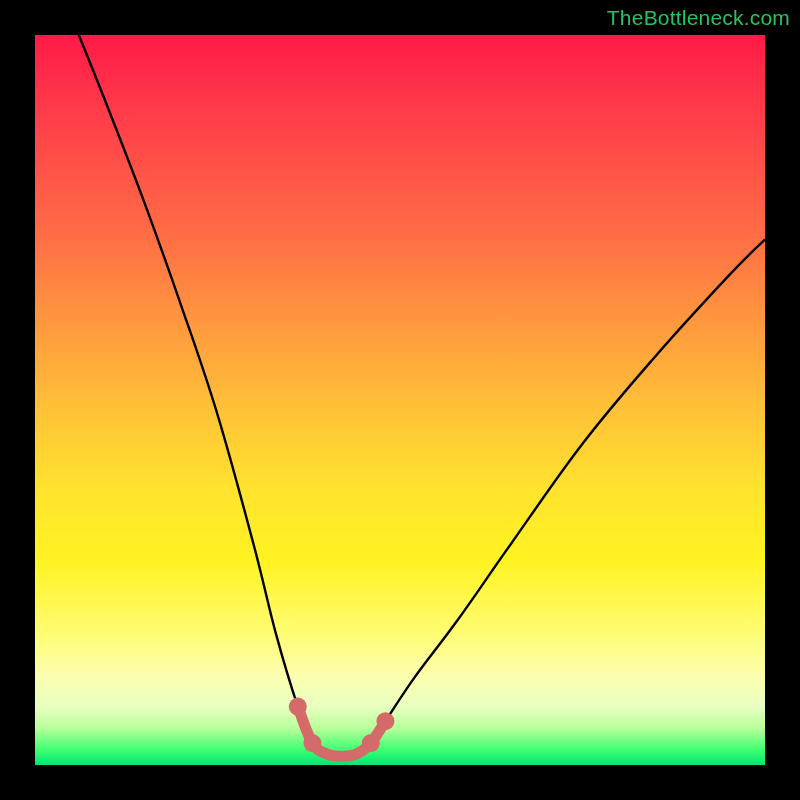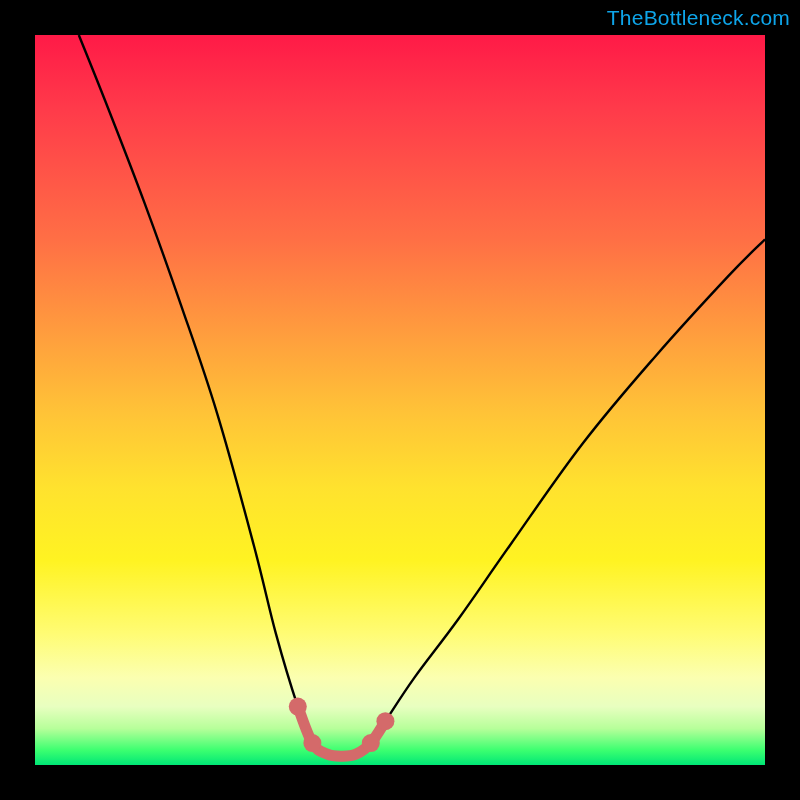--- a/index.html
+++ b/index.html
@@ -40,21 +40,21 @@
       #e8ffc0 92%,
       #b7ff9a 95%,
       #3bff70 98%,
       #00e676 100%
     );
   }
   .watermark {
     position: absolute;
     top: 6px;
     right: 10px;
-    color: #0ea5e9;
+    color: #22c55e;
     font-size: 21px;
     letter-spacing: 0.2px;
     user-select: none;
   }
   svg.curve {
     position: absolute;
     left: 0;
     top: 0;
     width: 730px;
     height: 730px;

